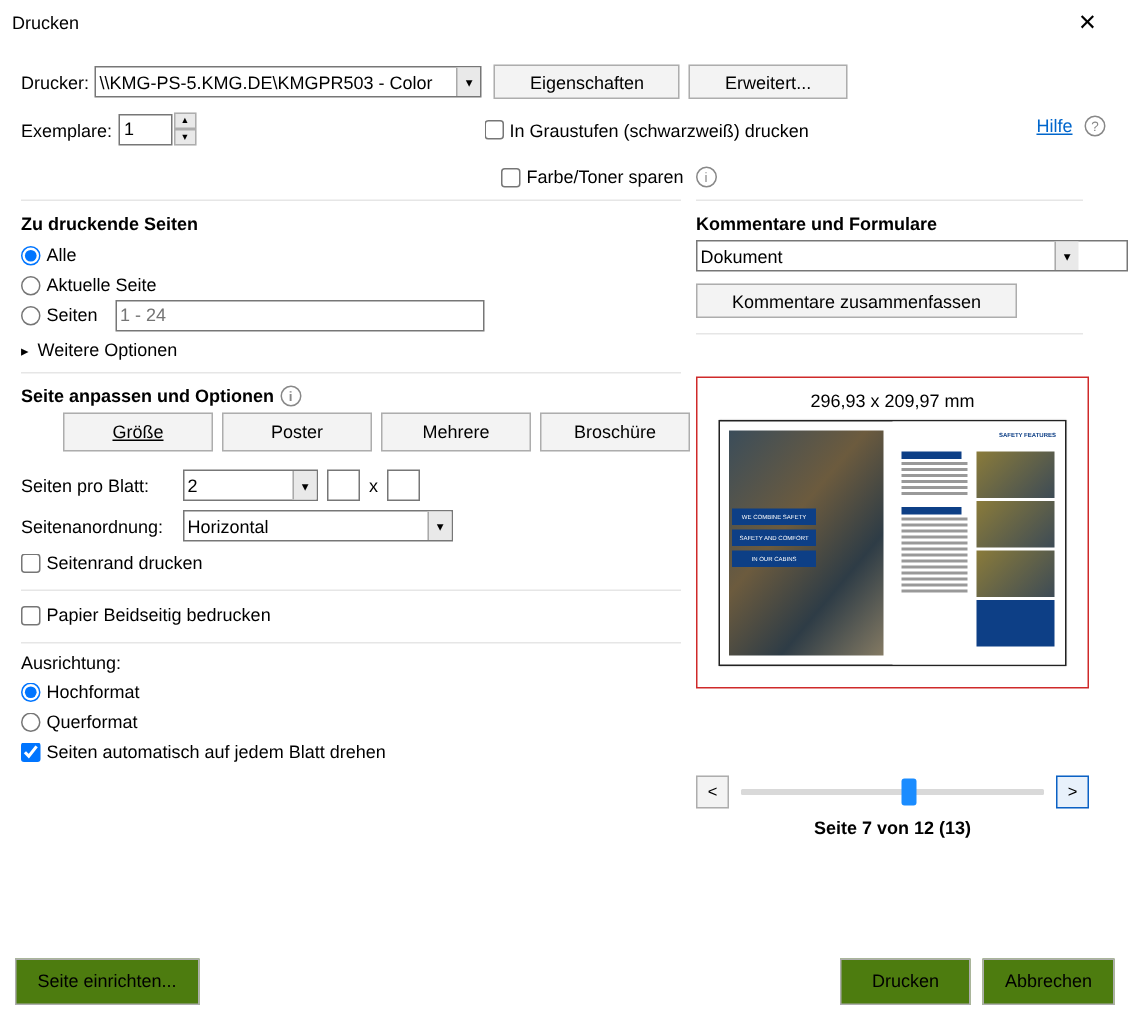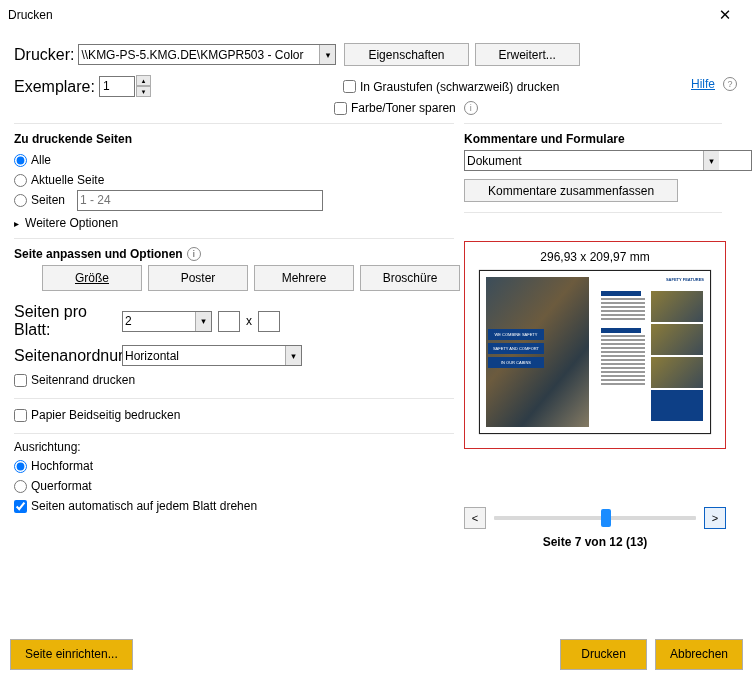--- a/index.html
+++ b/index.html
@@ -6,21 +6,21 @@
   html,body { margin:0; padding:0; }
   body { width:753px; height:676px; background:#fff; font-size:12px; color:#000; position:relative; }
 
   .titlebar { height:29px; background:#fff; display:flex; align-items:center; padding:0 8px; border-top:1px solid #fff; }
   .titlebar .title { flex:1; font-size:12px; }
   .titlebar .close { width:40px; height:28px; display:flex; align-items:center; justify-content:center; font-size:15px; font-weight:300; }
 
   .content { position:relative; padding:8px 14px 0 14px; }
 
   .row { display:flex; align-items:center; }
-  .label { font-size:16px; margin-right:4px; }
+  .label { font-size:12px; margin-right:4px; }
   input[type=text].combo, select { height:21px; font-size:12px; border:1px solid #777; background:#fff; padding:0 2px; }
 
   .combo-wrap { position:relative; display:inline-block; }
   .combo-wrap .drop-btn {
     position:absolute; right:1px; top:1px; width:16px; height:19px;
     background:#e9e9e9; border-left:1px solid #aaa; display:flex; align-items:center; justify-content:center; font-size:9px;
   }
 
   .btn {
     height:23px; padding:0 23px; background:#f3f3f3; border:1px solid #adadad;
@@ -69,21 +69,21 @@
 
   .nav-row { display:flex; align-items:center; margin-top:58px; gap:8px; width:262px;}
   .nav-btn { width:22px; height:22px; border:1px solid #adadad; background:#f3f3f3; display:flex; align-items:center;justify-content:center; font-size:11px;}
   .nav-btn.next { border:1px solid #0b61c4; background:#e8f1fb;}
   .slider { flex:1; height:4px; background:#d9d9d9; position:relative; border-radius:1px;}
   .slider .thumb-handle { position:absolute; left:53%; top:-7px; width:10px; height:18px; background:#1a8cff; border-radius:2px;}
   .page-count { text-align:center; font-size:12px; margin-top:6px; width:262px;font-weight:bold;}
 
   .bottom-bar { position:absolute; left:0; right:0; bottom:0; height:44px; display:flex; align-items:center; padding:0 10px; background:#fff; border-top:0; }
   .bottom-bar .spacer{flex:1;}
-  .big-btn { height:31px; padding:0 14px; border:1px solid #adadad; background:#eab308; font-size:12px; display:inline-flex; align-items:center;}
+  .big-btn { height:31px; padding:0 14px; border:1px solid #adadad; background:#4d7c0f; font-size:12px; display:inline-flex; align-items:center;}
 
   .sep { height:1px; background:#e6e6e6; margin:8px 0 6px 0; width:440px;}
   .sep-r { height:1px; background:#e6e6e6; margin:8px 0 6px 0; width:258px;}
 
   .clearfix::after{content:"";display:table;clear:both;}
   .hilfe { position:absolute; right:16px; top:48px; display:flex; align-items:center; gap:4px;}
 </style>
 </head>
 <body>
 
@@ -115,21 +115,21 @@
       <div class="spinner">1</div>
       <div class="spinner-btns">
         <div>▴</div>
         <div>▾</div>
       </div>
     </span>
     <span style="width:180px;"></span>
     <input type="checkbox" style="">
     <span>In Graustufen (schwarzweiß) drucken</span>
   </div>
-  <div class="row" style="margin-top:4px;">
+  <div class="row" style="margin-top:14px;">
     <span style="width:320px;"></span>
     <input type="checkbox" style="">
     <span>Farbe/Toner sparen</span>
     <span class="info-icon" style="margin-left:8px;">i</span>
   </div>
 
   <div class="left-col">
     <div class="sep"></div>
     <div class="section-title">Zu druckende Seiten</div>
     <div class="radio-row">

